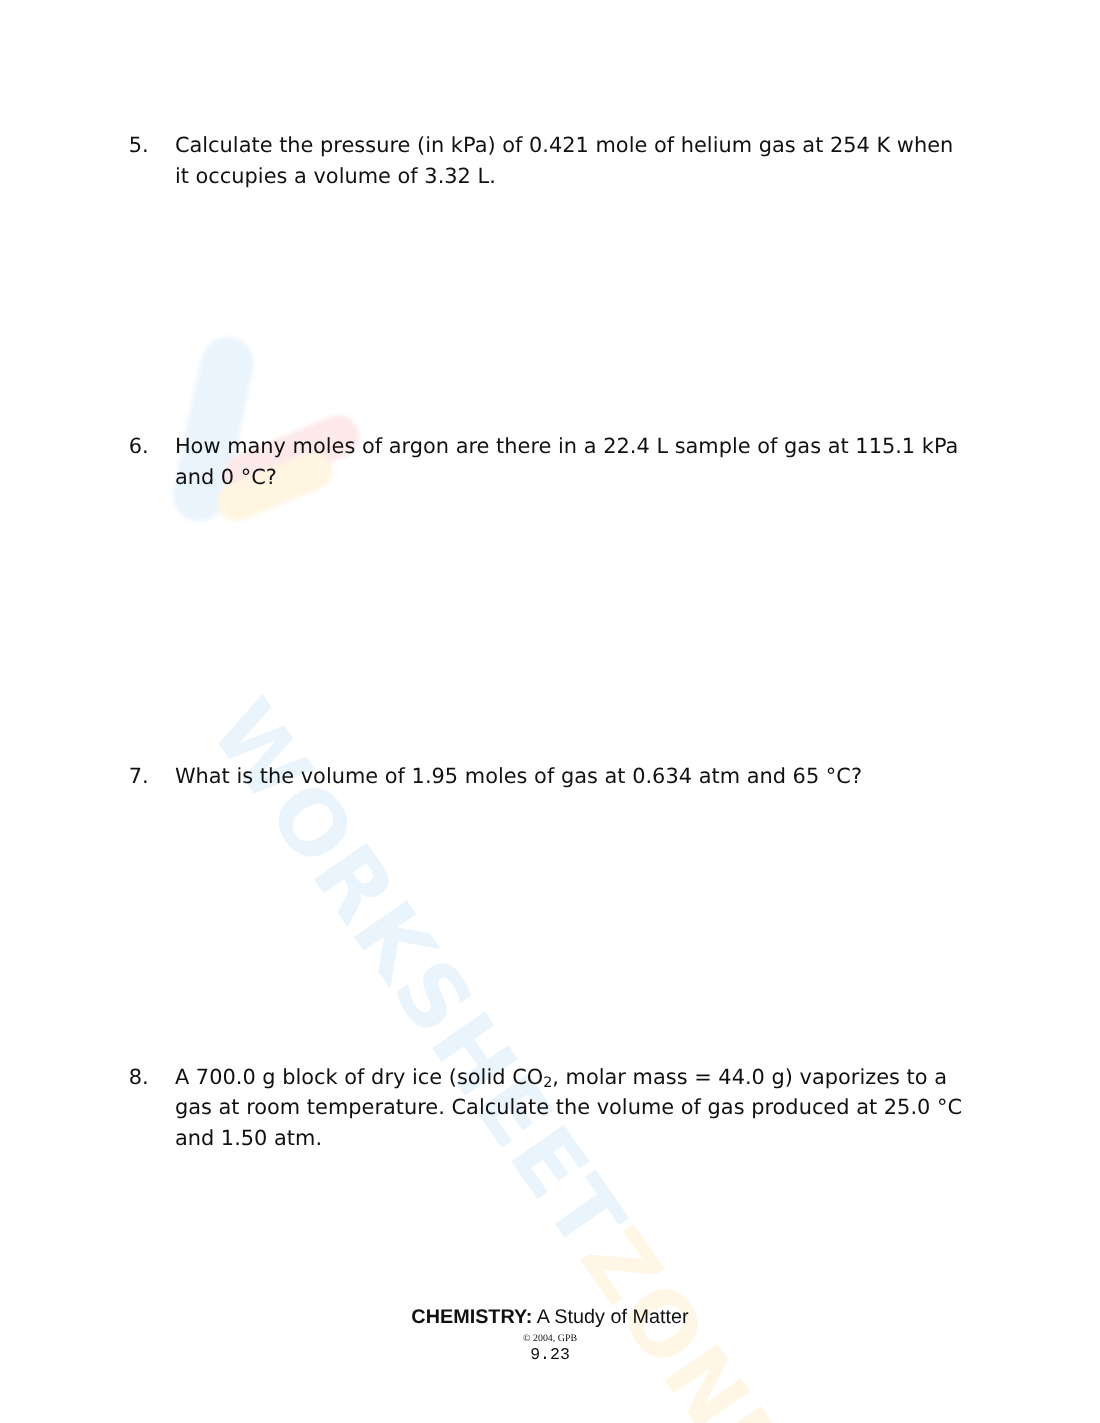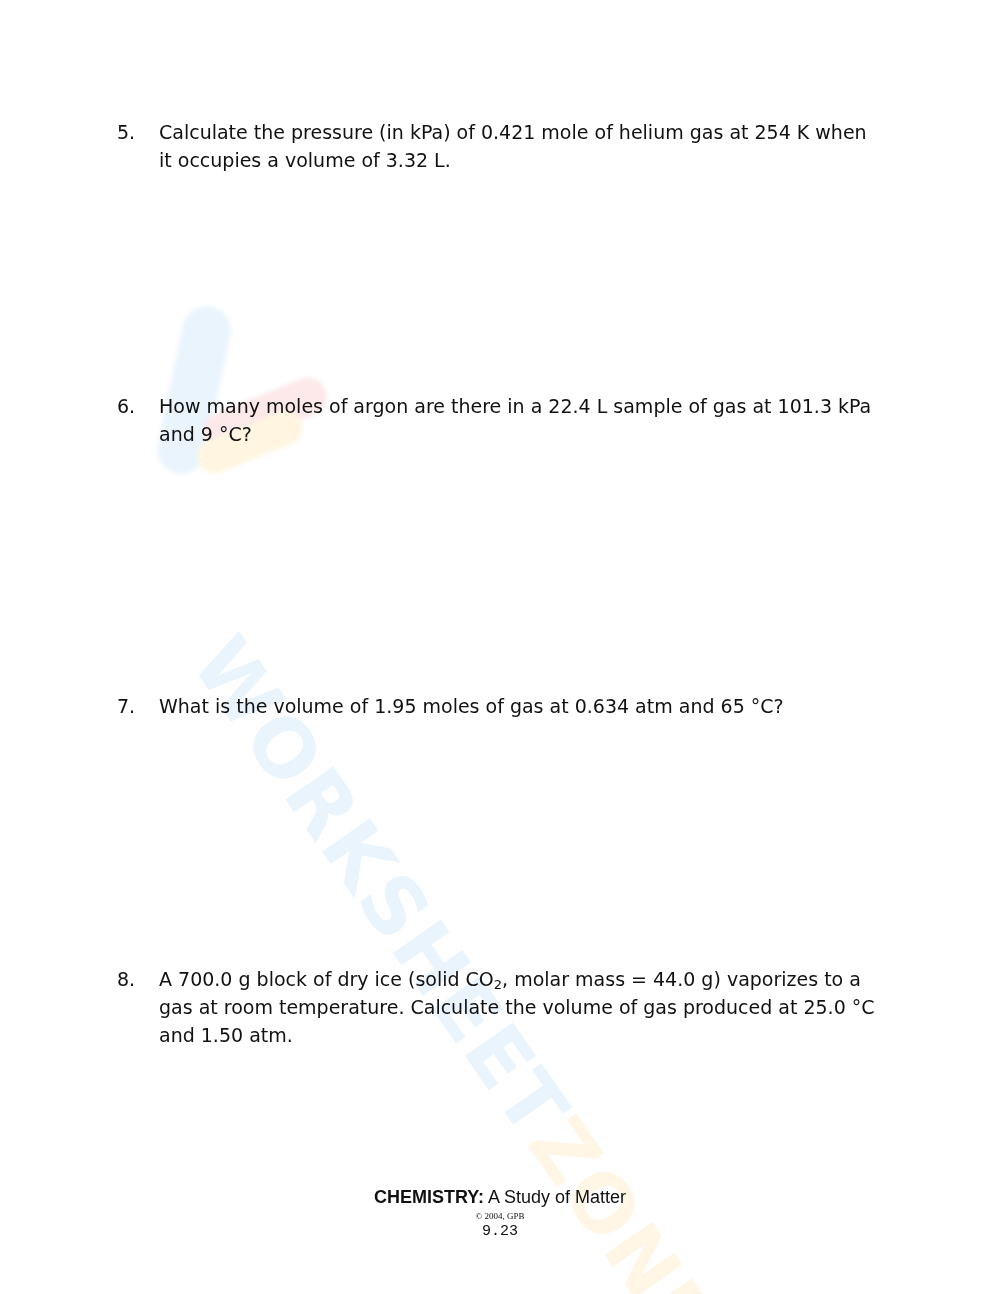--- a/index.html
+++ b/index.html
@@ -45,21 +45,21 @@
   <span class="b">WORKSHEET</span><span class="o">ZONE</span>
 </div>
 
 <div class="q" id="q5">
   <span class="num">5.</span>
   <span class="text">Calculate the pressure (in kPa) of 0.421 mole of helium gas at 254 K when it occupies a volume of 3.32 L.</span>
 </div>
 
 <div class="q" id="q6">
   <span class="num">6.</span>
-  <span class="text">How many moles of argon are there in a 22.4 L sample of gas at 101.3 kPa and 9 °C?</span>
+  <span class="text">How many moles of argon are there in a 22.4 L sample of gas at 115.1 kPa and 0 °C?</span>
 </div>
 
 <div class="q" id="q7">
   <span class="num">7.</span>
   <span class="text">What is the volume of 1.95 moles of gas at 0.634 atm and 65 °C?</span>
 </div>
 
 <div class="q" id="q8">
   <span class="num">8.</span>
   <span class="text"><span>A 700.0 g block of dry ice (solid CO</span><sub>2</sub><span>, molar mass = 44.0 g) vaporizes to a gas at room temperature.  Calculate the volume of gas produced at 25.0 °C and 1.50 atm.</span></span>

